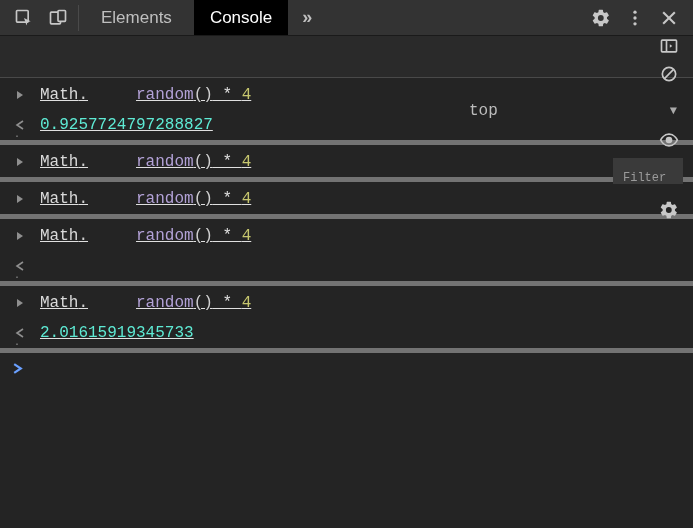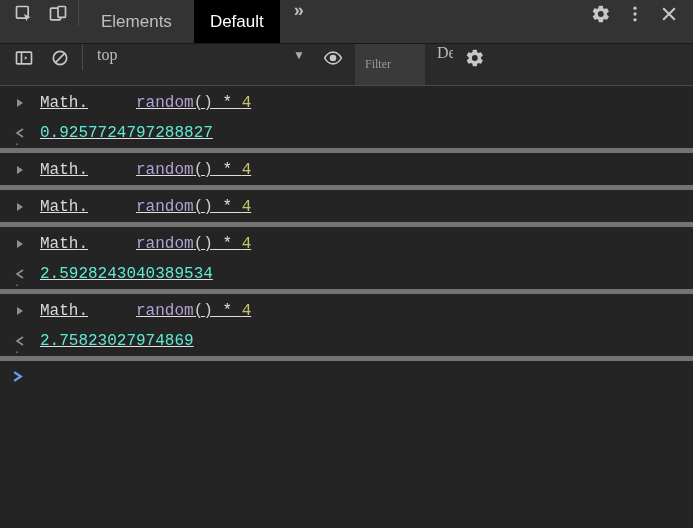--- a/index.html
+++ b/index.html
@@ -7,21 +7,22 @@
     width: 693px;
     height: 528px;
     background: #242424;
     font-family: Menlo, Consolas, "Courier New", monospace;
     font-size: 14px;
     color: #e0e0e0;
     overflow: hidden;
   }
   .toolbar {
     display: flex;
-    height: 44px;
+    align-items: center;
+    height: 36px;
     background: #333333;
     border-bottom: 1px solid #1a1a1a;
     padding: 0 10px;
     gap: 6px;
     font-family: "Segoe UI", Helvetica, Arial, sans-serif;
     font-size: 17px;
     color: #bfbfbf;
   }
   .toolbar .tab {
     padding: 0 16px;
@@ -46,29 +47,30 @@
   }
   .icon-btn svg { width: 20px; height: 20px; }
   .more-chevron {
     font-size: 18px;
     padding: 0 8px;
     cursor: pointer;
     font-weight: bold;
   }
   .subbar {
     display: flex;
-    align-items: flex-start;
+    align-items: flex-end;
     height: 42px;
     background: #2a2a2a;
     border-bottom: 1px solid #494949;
     padding: 0 10px;
     gap: 8px;
-    font-family: Liberation Serif, serif;
+    font-family: Liberation Mono, monospace;
     font-size: 16px;
     color: #bcbcbc;
+    flex-direction: column;
   }
   .context-select {
     display: flex;
     align-items: center;
     gap: 6px;
     padding: 2px 6px;
     cursor: pointer;
     flex: 0 1 auto;
     min-width: 220px;
     justify-content: space-between;
@@ -163,21 +165,21 @@
     </svg>
   </div>
   <div class="icon-btn">
     <svg viewBox="0 0 24 24" fill="none" stroke="currentColor" stroke-width="2">
       <rect x="3" y="5" width="12" height="14" rx="1"></rect>
       <rect x="12" y="3" width="9" height="13" rx="1" fill="#333"></rect>
     </svg>
   </div>
   <div class="divider-v"></div>
   <div class="tab">Elements</div>
-  <div class="tab active">Default</div>
+  <div class="tab active">Console</div>
   <div class="more-chevron">»</div>
   <div class="spacer"></div>
   <div class="icon-btn">
     <svg viewBox="0 0 24 24" fill="currentColor">
         <path d="M19.14,12.94a7.14,7.14,0,0,0,.05-.94,7.14,7.14,0,0,0-.05-.94l2.11-1.65a.5.5,0,0,0,.12-.64l-2-3.46a.5.5,0,0,0-.61-.22l-2.49,1a7,7,0,0,0-1.62-.94l-.38-2.65A.5.5,0,0,0,13.77,2H9.77a.5.5,0,0,0-.5.42L8.89,5.07a7,7,0,0,0-1.62.94l-2.49-1a.5.5,0,0,0-.61.22l-2,3.46a.5.5,0,0,0,.12.64L4.4,11.06a7.14,7.14,0,0,0-.05.94,7.14,7.14,0,0,0,.05.94L2.29,14.59a.5.5,0,0,0-.12.64l2,3.46a.5.5,0,0,0,.61.22l2.49-1a7,7,0,0,0,1.62.94l.38,2.65a.5.5,0,0,0,.5.42h4a.5.5,0,0,0,.5-.42l.38-2.65a7,7,0,0,0,1.62-.94l2.49,1a.5.5,0,0,0,.61-.22l2-3.46a.5.5,0,0,0-.12-.64ZM11.77,15.5A3.5,3.5,0,1,1,15.27,12,3.5,3.5,0,0,1,11.77,15.5Z"></path>
       </svg>
   </div>
   <div class="icon-btn">
     <svg viewBox="0 0 24 24" fill="currentColor">
         <circle cx="12" cy="5" r="2"></circle>
@@ -274,39 +276,38 @@
           </svg>
         </span>
         <span class="code-line"><span class="tok-obj">Math</span><span class="tok-punc">.</span><span class="tok-func">random</span><span class="tok-punc">()</span><span class="tok-op"> * </span><span class="tok-num">4</span></span>
       </div>
       <div class="row">
         <span class="arrow output">
           <svg width="10" height="10" viewBox="0 0 10 10">
             <path d="M8 1 L2 5 L8 9" fill="none" stroke="#8f8f8f" stroke-width="1.6"></path>
           </svg>
         </span>
-        <span class="tok-result">2.5928243040389534</span>
       </div>
     </div>
     <div class="entry">
       <div class="row">
         <span class="arrow">
           <svg width="10" height="10" viewBox="0 0 10 10">
             <path d="M2 1 L8 5 L2 9 Z" fill="#8f8f8f"></path>
           </svg>
         </span>
         <span class="code-line"><span class="tok-obj">Math</span><span class="tok-punc">.</span><span class="tok-func">random</span><span class="tok-punc">()</span><span class="tok-op"> * </span><span class="tok-num">4</span></span>
       </div>
       <div class="row">
         <span class="arrow output">
           <svg width="10" height="10" viewBox="0 0 10 10">
             <path d="M8 1 L2 5 L8 9" fill="none" stroke="#8f8f8f" stroke-width="1.6"></path>
           </svg>
         </span>
-        <span class="tok-result">2.75823027974869</span>
+        <span class="tok-result">2.01615919345733</span>
       </div>
     </div>
     <div class="prompt-row">
       <span class="arrow"><svg width="11" height="11" viewBox="0 0 10 10">
           <path d="M2 1 L8 5 L2 9" fill="none" stroke="#6aa0ff" stroke-width="2"></path>
         </svg></span>
       <span style="flex:1;min-height:18px;"></span>
     </div>
   </div>
 

